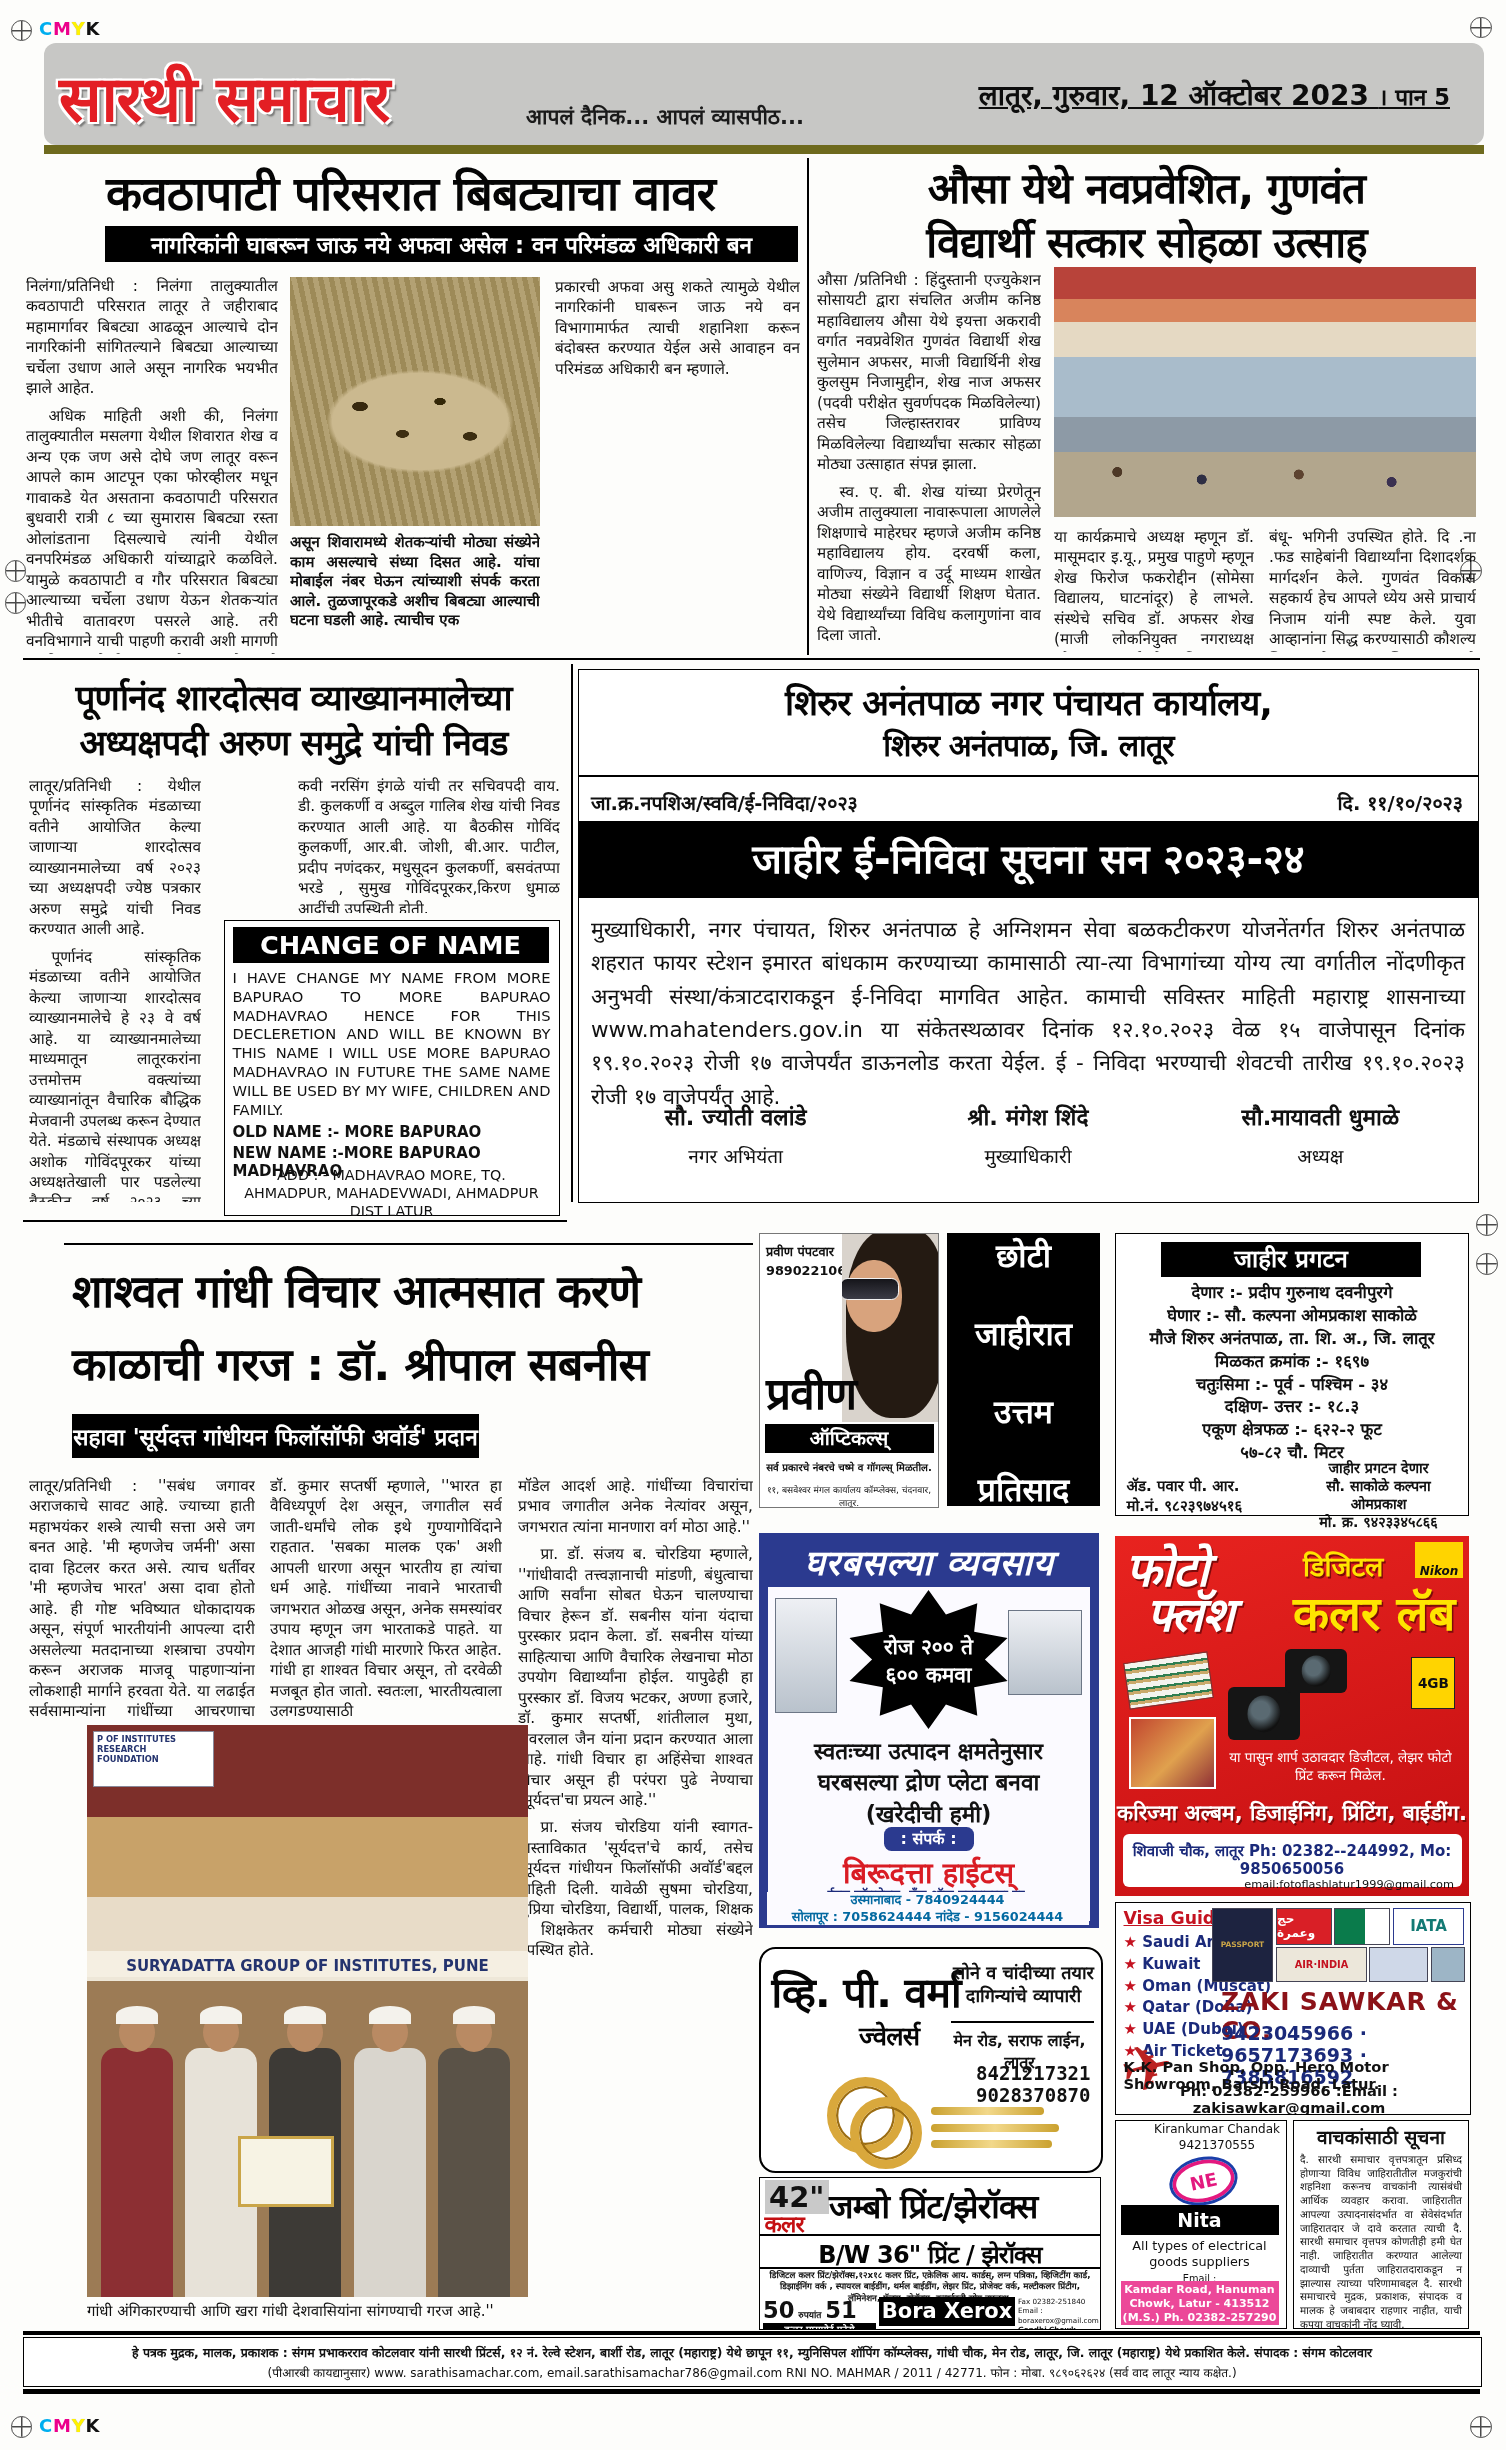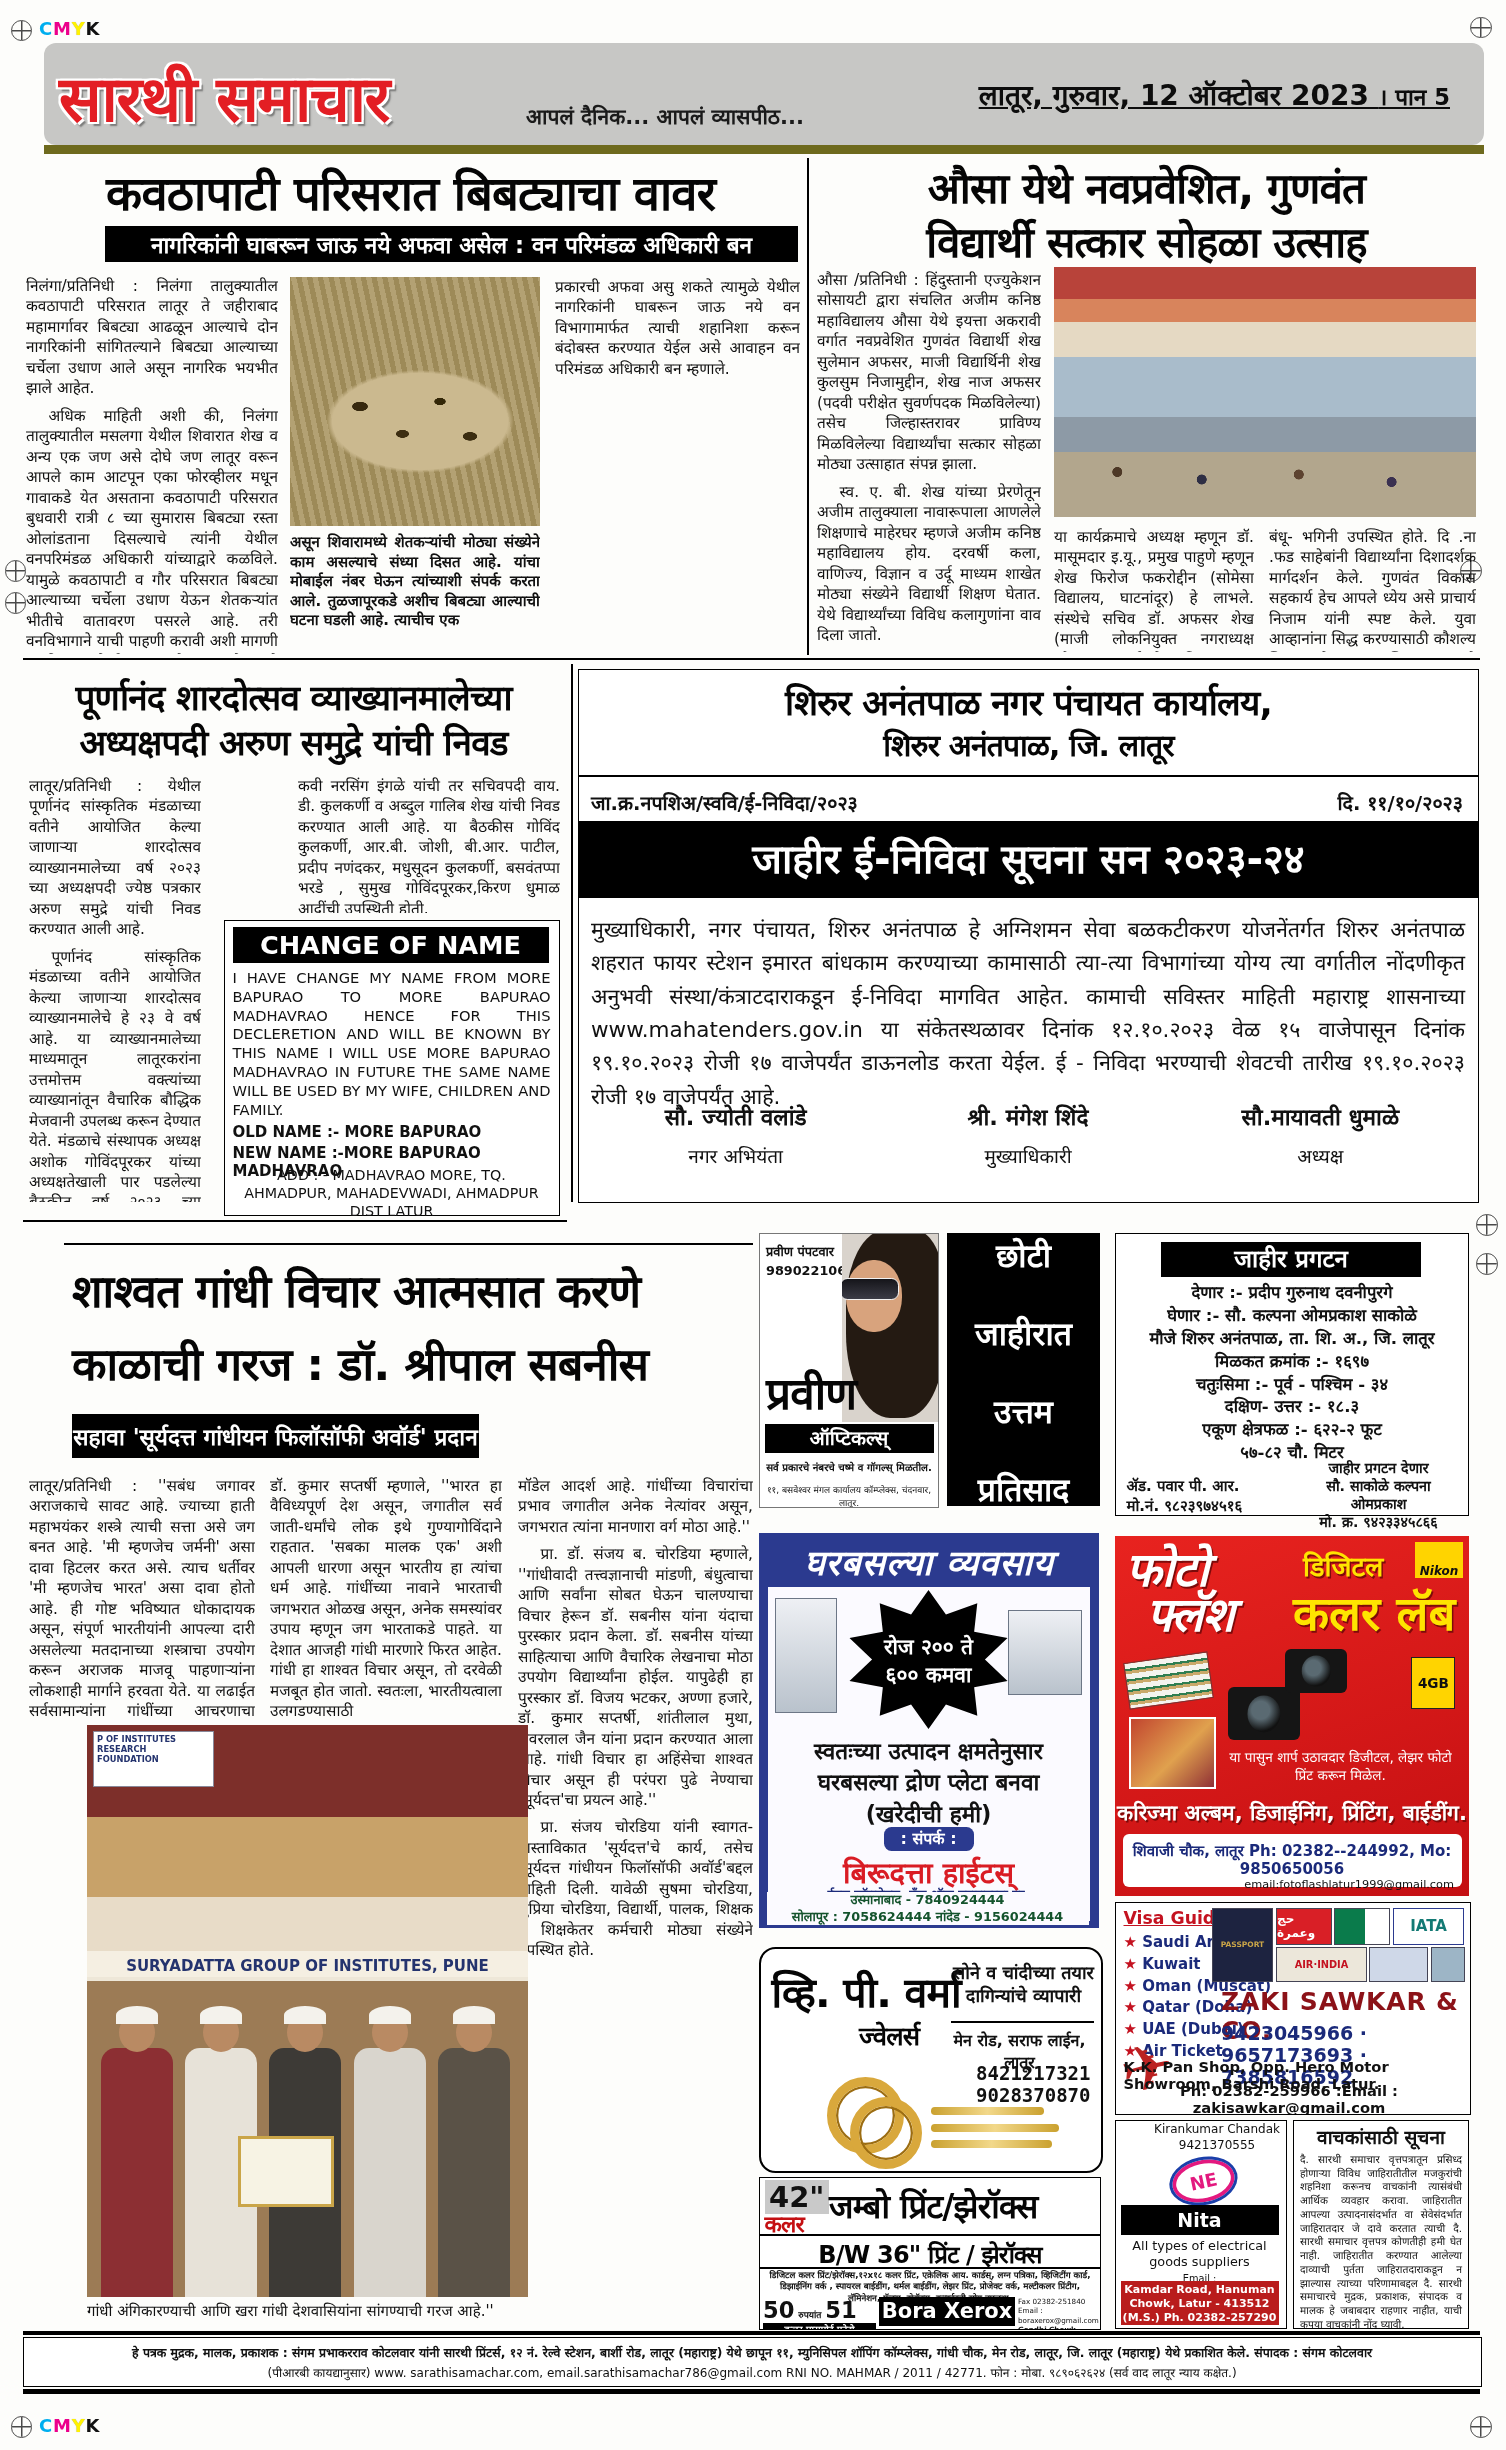--- a/index.html
+++ b/index.html
@@ -307,21 +307,21 @@
       <div class="abs c b" style="left:0;top:211px;width:100%;font-size:22.6px;">(खरेदीची हमी)</div>
       <div class="abs c w b" style="left:116px;top:240px;width:90px;height:24px;background:#2b3a8f;border-radius:7.5px;font-size:16px;line-height:24px;">
         <span>: संपर्क :</span>
       </div>
       <div class="abs c b" style="left:0;top:265px;width:100%;font-size:29px;color:#d91c24;">बिरूदत्ता हाईटस्</div>
       <div class="abs c b" style="left:0;top:300px;width:100%;font-size:12.8px;color:#1b2a7a;line-height:1.25;">
         <div>ईगल कॉम्प्लेक्स, बँक ऑफ महाराष्ट्रच्या वर,</div>
         <div><span>शाहू चौक, लातूर. मो. 7840954444,</span></div>
       </div>
     </div>
-    <div class="abs c b" style="left:7.5px;top:359px;width:322px;background:#fbfaff;font-size:12.8px;color:#14532d;line-height:1.3;">
+    <div class="abs c b" style="left:7.5px;top:359px;width:322px;background:#fbfaff;font-size:12.8px;color:#0369a1;line-height:1.3;">
       <div>उस्मानाबाद - 7840924444</div>
       <div>सोलापूर : 7058624444   नांदेड -  9156024444</div>
     </div>
   </section>
 
   <section class="abs" style="left:759px;top:1947px;width:340px;height:222px;border:2.3px solid #000;border-radius:16.6px;background:#fff;overflow:hidden;">
     <div class="abs hl" style="left:10.5px;top:13.6px;font-size:41px;">व्हि. पी. वर्मा</div>
     <div class="abs hl" style="left:98px;top:69px;font-size:25.6px;">ज्वेलर्स</div>
     <div class="abs b" style="left:190px;top:12px;width:145px;font-size:18px;line-height:1.3;text-align:center;">
       <div>सोने व चांदीच्या तयार</div>
@@ -435,21 +435,21 @@
       <span>NE</span>
     </div>
     <div class="abs inv c" style="left:4.5px;top:84px;width:158px;height:30px;background:#000;color:#fff;font-size:19px;font-weight:bold;line-height:30px;">
       <span>Nita Electricals</span>
     </div>
     <div class="abs c" style="left:4.5px;top:117px;width:158px;font-size:12.8px;line-height:1.25;">
       <div>All types of electrical</div>
       <div>goods suppliers</div>
       <div style="font-size:9.8px;margin-top:3px;">Email : nitaelectricals@gmail.com</div>
     </div>
-    <div class="abs inv c" style="left:4.5px;top:160px;width:158px;height:42px;background:#b91c1c;color:#fff;font-size:11px;font-weight:bold;line-height:1.25;padding-top:2.3px;">
+    <div class="abs inv c" style="left:4.5px;top:160px;width:158px;height:42px;background:#ec4899;color:#fff;font-size:11px;font-weight:bold;line-height:1.25;padding-top:2.3px;">
       <div>Kamdar Road, Hanuman</div>
       <div>Chowk, Latur - 413512</div>
       <div>(M.S.) Ph. 02382-257290</div>
     </div>
   </section>
 
   <section class="abs" style="left:1293px;top:2120px;width:174px;height:207px;border:1.5px solid #000;background:#fff;overflow:hidden;">
     <div class="c b" style="font-size:19px;margin-top:3px;">वाचकांसाठी सूचना</div>
     <div class="j" style="font-size:10.4px;line-height:1.32;padding:3px 6px;font-weight:500;">दै. सारथी समाचार वृत्तपत्रातून प्रसिध्द होणाऱ्या विविध जाहिरातीतील मजकुरांची शहनिशा करूनच वाचकांनी त्यासंबंधी आर्थिक व्यवहार करावा. जाहिरातीत आपल्या उत्पादनासंदर्भात वा सेवेसंदर्भात जाहिरातदार जे दावे करतात त्याची दै. सारथी समाचार वृत्तपत्र कोणतीही हमी घेत नाही. जाहिरातीत करण्यात आलेल्या दाव्याची पुर्तता जाहिरातदाराकडून न झाल्यास त्याच्या परिणामाबद्दल दै. सारथी समाचारचे मुद्रक, प्रकाशक, संपादक व मालक हे जबाबदार राहणार नाहीत, याची कृपया वाचकांनी नोंद घ्यावी.</div>
   </section>

